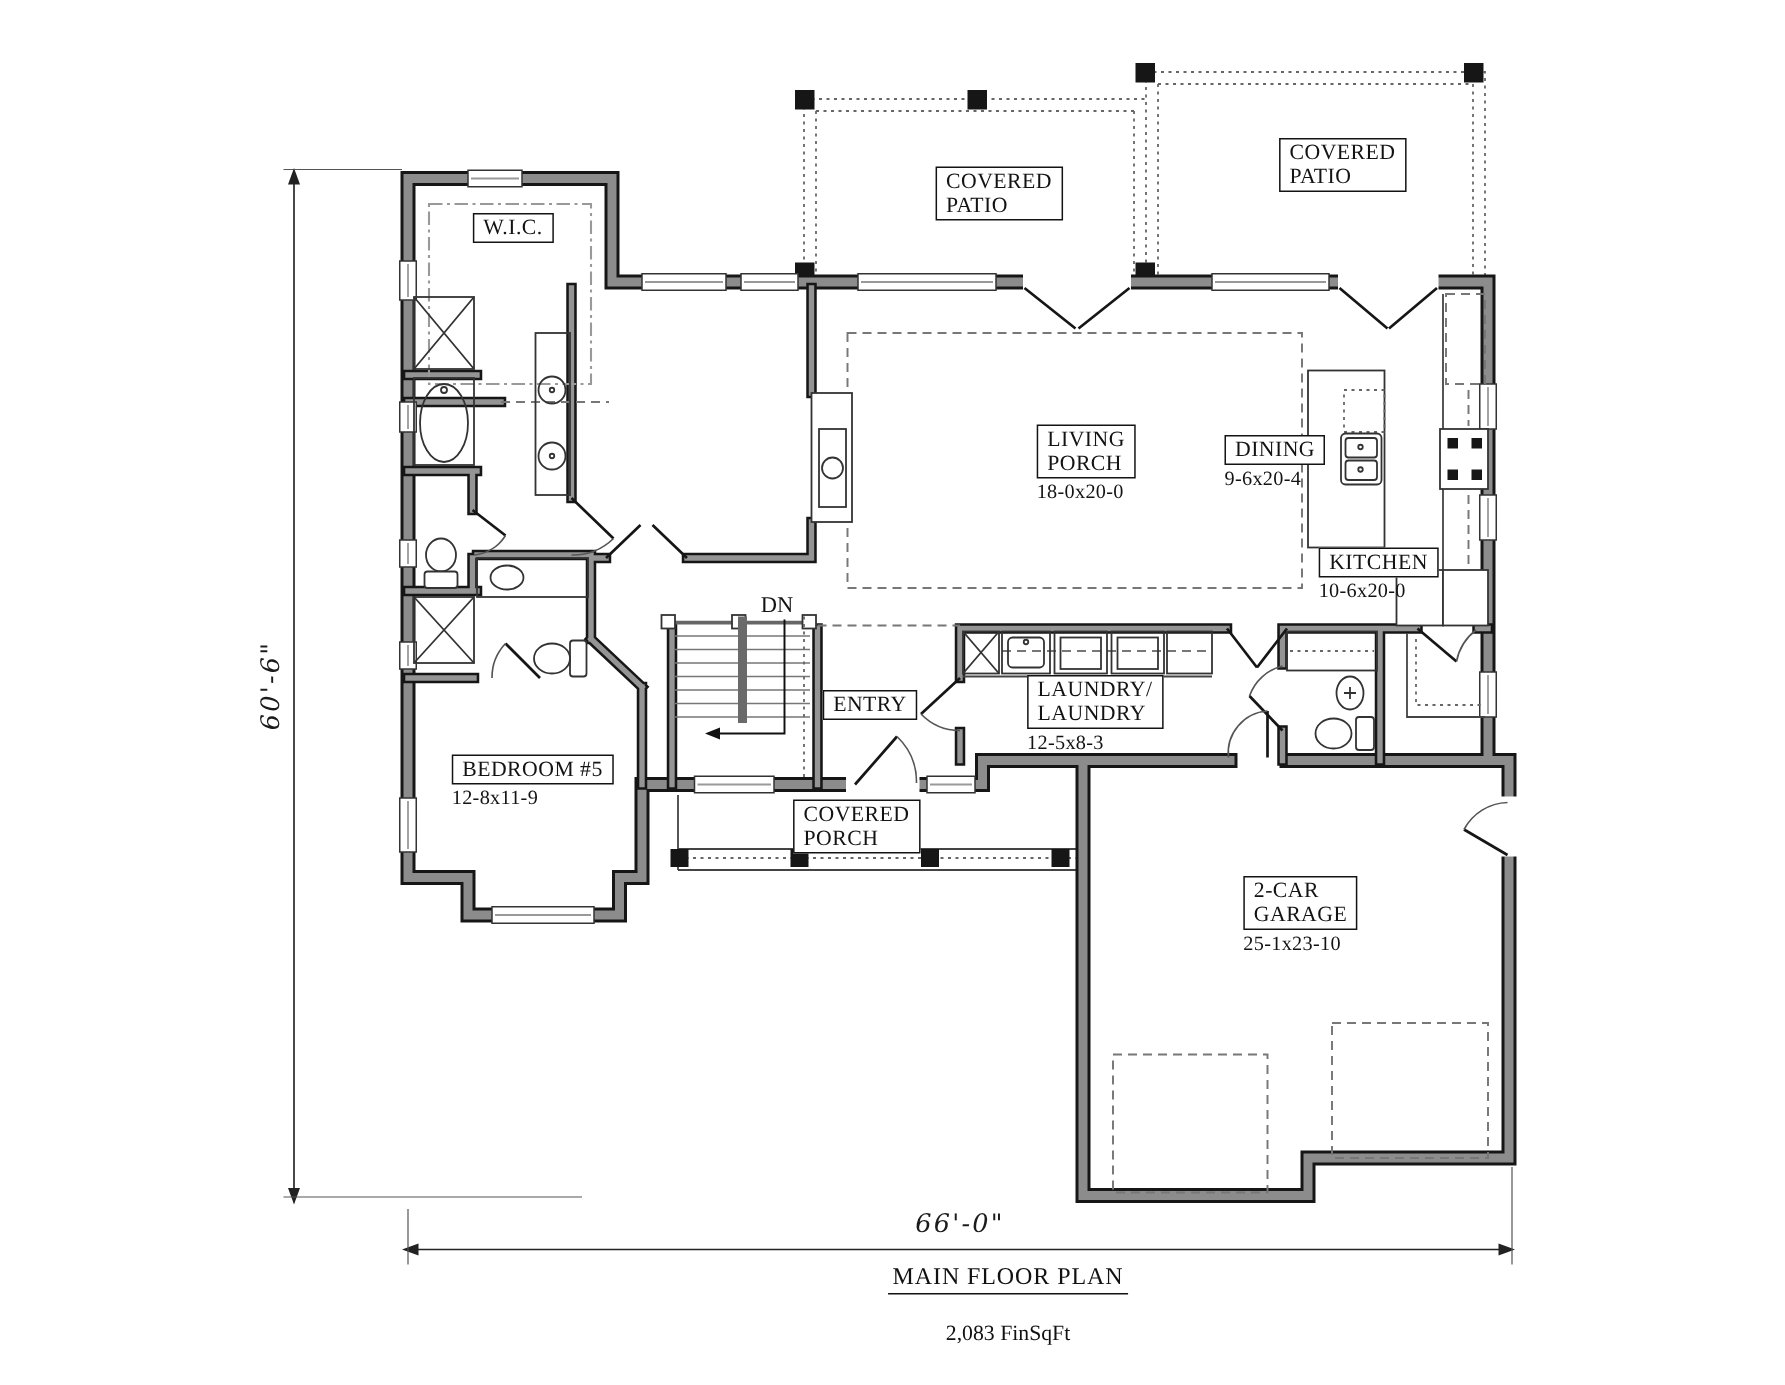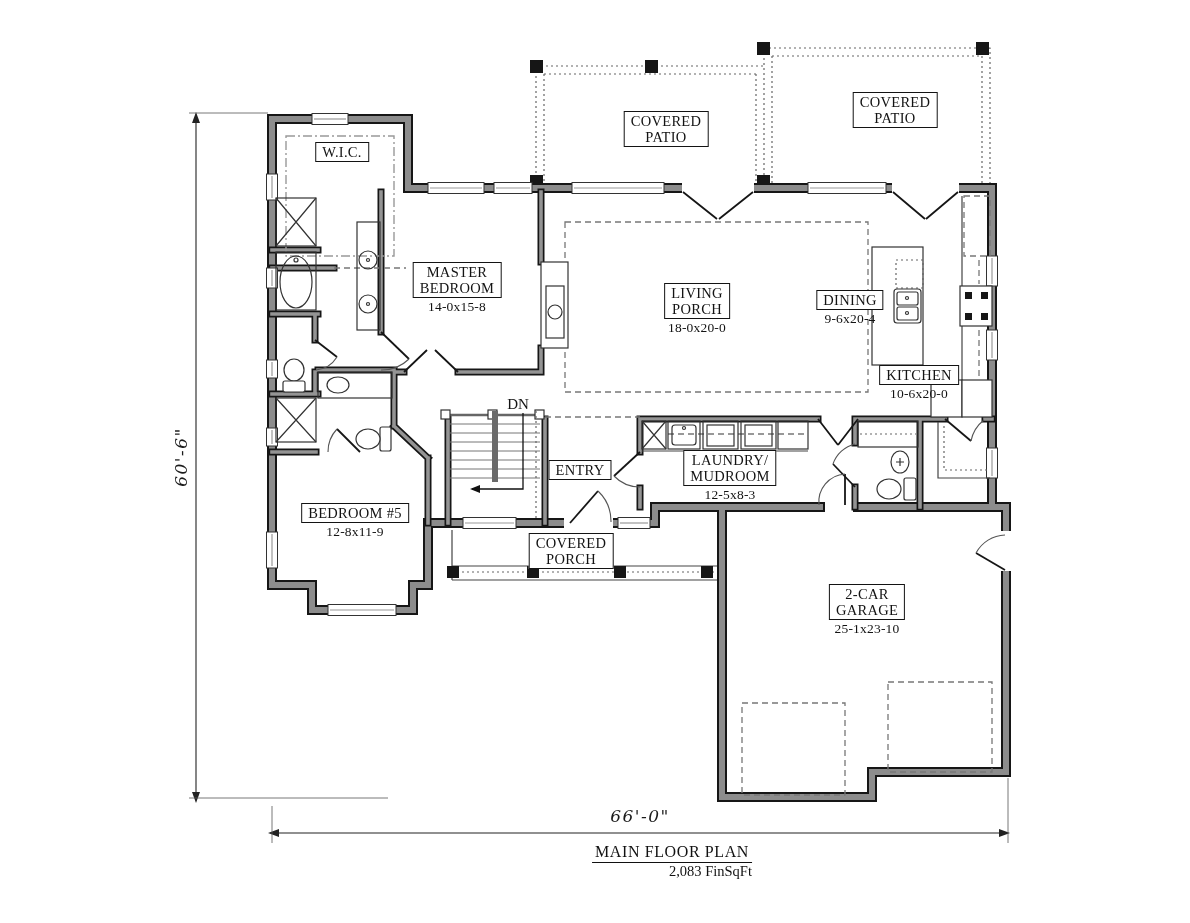--- a/index.html
+++ b/index.html
@@ -22,33 +22,33 @@
   .leaf{stroke:#161616;stroke-width:1.8;fill:none}
   .win{fill:#fff;stroke:#333;stroke-width:1}
   .winline{stroke:#999;stroke-width:1.2}
   .open{fill:#fff;stroke:none}
   .tread{stroke:#777;stroke-width:1}
   .blk{fill:#161616}
   .dimline{stroke:#222;stroke-width:1.1;fill:none}
   .extline{stroke:#555;stroke-width:0.8;fill:none}
 
   
-  .lbl{position:absolute;transform:translateX(-50%);text-align:center;color:#131313;white-space:nowrap;z-index:5}
+  .lbl{position:absolute;transform:translateX(-50%);color:#131313;white-space:nowrap;z-index:5}
   .box{display:inline-block;border:1.4px solid #131313;background:#fff;padding:1px 6px;
        font-size:14.5px;line-height:1.12;letter-spacing:.3px}
   .box span{display:block}
   .dims{font-size:13.5px;line-height:1.1;margin-top:2px;letter-spacing:.2px}
   .dn-lbl{font-size:15px;z-index:5}
   .dim-text{position:absolute;font-family:"DejaVu Serif",serif;font-style:italic;font-size:17px;
             color:#1b1b1b;letter-spacing:1.5px;z-index:5}
   .dim-v{left:181px;top:457px;transform:translate(-50%,-50%) rotate(-90deg)}
   .dim-h{left:640px;top:806px;transform:translateX(-50%)}
-  .titleblock{position:absolute;left:672px;top:843px;transform:translateX(-50%);text-align:right;color:#111;z-index:5}
+  .titleblock{position:absolute;left:672px;top:843px;transform:translateX(-50%);text-align:center;color:#111;z-index:5}
   .title-main{display:inline-block;font-size:16px;letter-spacing:.6px;border-bottom:1.2px solid #111;padding:0 3px 1px}
-  .title-area{font-size:14.5px;margin-top:0}
+  .title-area{font-size:14.5px;margin-top:18px}
 </style>
 </head>
 <body>
 
 <div class="canvas">
 
 <svg class="plan-svg" width="1190" height="923" viewBox="0 0 1190 923">
 
   <g>
     <path class="ddot" d="M536,66 L764,66 M536,66 L536,184"></path>
@@ -286,46 +286,42 @@
 </div>
 
 <div class="lbl" style="left:666px;top:111px">
   <div class="box"><span>COVERED</span><span>PATIO</span></div>
 </div>
 
 <div class="lbl" style="left:895px;top:92px">
   <div class="box"><span>COVERED</span><span>PATIO</span></div>
 </div>
 
-<div class="lbl" style="left:457px;top:262px">
-  <div class="box"><span>MASTER</span><span>BEDROOM</span></div>
-  <div class="dims">14-0x15-8</div>
-</div>
-
-<div class="lbl" style="left:697px;top:283px">
+
+<div class="lbl" style="left:724px;top:283px">
   <div class="box"><span>LIVING</span><span>PORCH</span></div>
   <div class="dims">18-0x20-0</div>
 </div>
 
 <div class="lbl" style="left:850px;top:290px">
   <div class="box"><span>DINING</span></div>
   <div class="dims">9-6x20-4</div>
 </div>
 
 <div class="lbl" style="left:919px;top:365px">
   <div class="box"><span>KITCHEN</span></div>
   <div class="dims">10-6x20-0</div>
 </div>
 
 <div class="lbl" style="left:580px;top:460px">
   <div class="box"><span>ENTRY</span></div>
 </div>
 
 <div class="lbl" style="left:730px;top:450px">
-  <div class="box"><span>LAUNDRY/</span><span>MUDROOM</span></div>
+  <div class="box"><span>LAUNDRY/</span><span>LAUNDRY</span></div>
   <div class="dims">12-5x8-3</div>
 </div>
 
 <div class="lbl" style="left:355px;top:503px">
   <div class="box"><span>BEDROOM #5</span></div>
   <div class="dims">12-8x11-9</div>
 </div>
 
 <div class="lbl" style="left:571px;top:533px">
   <div class="box"><span>COVERED</span><span>PORCH</span></div>

